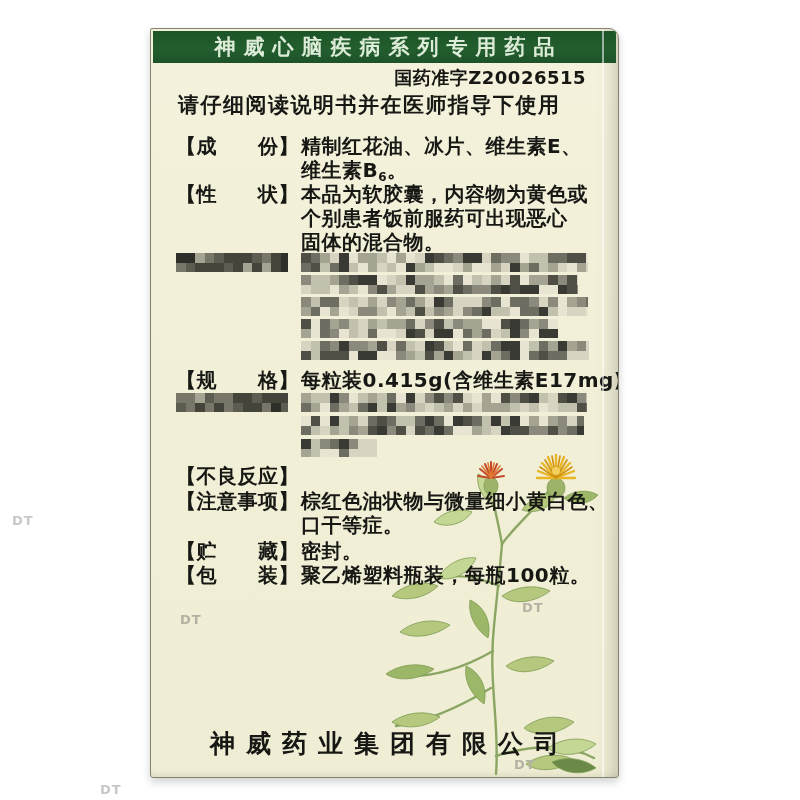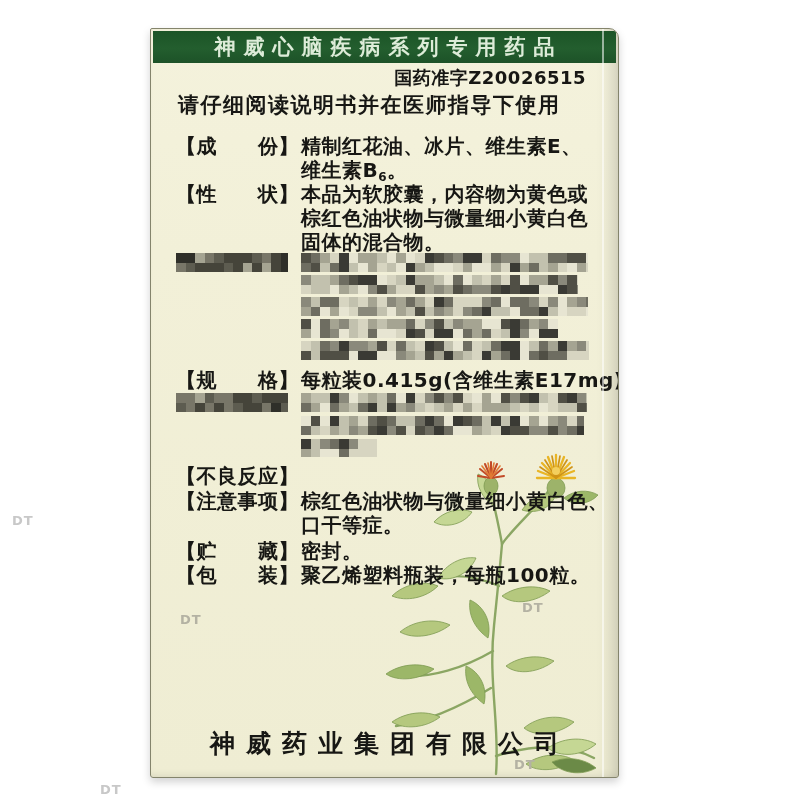--- a/index.html
+++ b/index.html
@@ -133,21 +133,21 @@
 
   <div class="line approval">国药准字Z20026515</div>
   <div class="line advisory">请仔细阅读说明书并在医师指导下使用</div>
 
   <div class="line lab" style="top:104px">【成　　份】</div>
   <div class="line txt" style="top:104px">精制红花油、冰片、维生素E、</div>
   <div class="line txt" style="top:128px"><span>维生素B</span><span class="sub">6</span><span>。</span></div>
 
   <div class="line lab" style="top:152px">【性　　状】</div>
   <div class="line txt" style="top:152px">本品为软胶囊，内容物为黄色或</div>
-  <div class="line txt" style="top:176px">棕红色油状物与微量细小黄白色</div>
+  <div class="line txt" style="top:176px">个别患者饭前服药可出现恶心</div>
   <div class="line txt" style="top:200px">固体的混合物。</div>
 
   <div class="line lab" style="top:338px">【规　　格】</div>
   <div class="line txt" style="top:338px">每粒装0.415g(含维生素E17mg)。</div>
 
   <div class="line lab" style="top:434px">【不良反应】</div>
 
   <div class="line lab" style="top:459px">【注意事项】</div>
   <div class="line txt" style="top:459px">棕红色油状物与微量细小黄白色、</div>
   <div class="line txt" style="top:483px">口干等症。</div>

